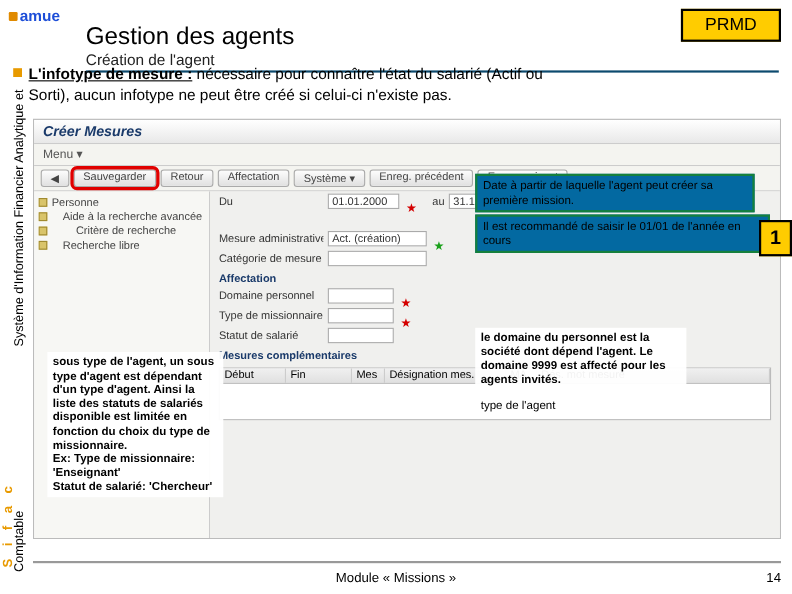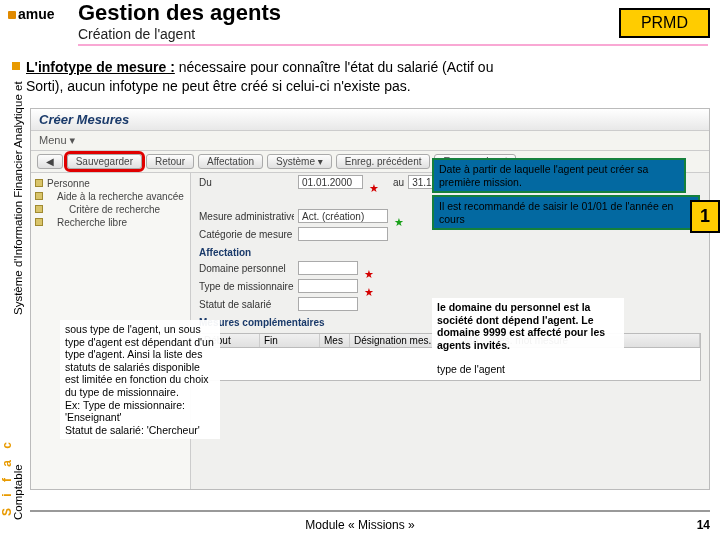--- a/index.html
+++ b/index.html
@@ -14,40 +14,40 @@
   .header-row {
     position: relative;
     height: 48px;
     padding-left: 78px;
   }
   .logo {
     position: absolute;
     left: 8px;
     top: 6px;
     font-size: 14px;
-    color: #000000;
+    color: #1d4ed8;
     font-weight: bold;
   }
   .logo-bullet {
     display: inline-block;
     width: 8px; height: 8px;
     background: #e08a00;
     margin-right: 2px;
     border-radius: 1px;
     vertical-align: middle;
   }
   .page-title {
     font-size: 22px;
-    font-weight: bold;
-    padding-top: 0;
+    font-weight: normal;
+    padding-top: 20px;
   }
   .page-subtitle {
     font-size: 14px;
     color: #222;
-    border-bottom: 2px solid #f9a8d4;
+    border-bottom: 2px solid #0c4a6e;
     padding-bottom: 2px;
     margin-top: 0px;
     width: 630px;
   }
   .prmd-box {
     position: absolute;
     right: 10px;
     top: 8px;
     border: 2px solid #000;
     background: #ffcc00;
@@ -268,21 +268,20 @@
     bottom: 8px;
     width: 100%;
     text-align: center;
     font-size: 12px;
   }
   .page-num {
     position: absolute;
     right: 10px;
     bottom: 8px;
     font-size: 12px;
-    font-weight: bold;
   }
 </style>
 </head>
 <body>
 
 <div class="header-row">
   <div class="logo">
     <span class="logo-bullet"></span><span>amue</span>
   </div>
   <div class="page-title">Gestion des agents</div>
@@ -367,21 +366,21 @@
         </div>
       </div>
     </div>
   </div>
 </div>
 
 <div class="annotation" style="left:432px; top:158px; width:254px">Date à partir de laquelle l'agent peut créer sa première mission.</div>
 <div class="annotation" style="left:432px; top:195px; width:268px">Il est recommandé de saisir le 01/01 de l'année en cours</div>
 <div class="annotation noborder" style="left:432px; top:298px; width:192px; font-weight:bold">le domaine du personnel est la société dont dépend l'agent. Le domaine 9999 est affecté pour les agents invités.</div>
 <div class="annotation noborder" style="left:432px; top:360px; width:180px; font-weight:normal">type de l'agent</div>
-<div class="annotation noborder" style="left:60px; top:320px; width:160px; font-weight:normal; white-space:pre-line">sous type de l'agent, un sous type d'agent est dépendant d'un type d'agent. Ainsi la liste des statuts de salariés disponible est limitée en fonction du choix du type de missionnaire.
+<div class="annotation noborder" style="left:43px; top:320px; width:160px; font-weight:bold; white-space:pre-line">sous type de l'agent, un sous type d'agent est dépendant d'un type d'agent. Ainsi la liste des statuts de salariés disponible est limitée en fonction du choix du type de missionnaire.
 Ex: Type de missionnaire: 'Enseignant'
    Statut de salarié: 'Chercheur'</div>
 
 <div class="yellow-tag">1</div>
 
 <div class="footer-line"></div>
 <div class="footer-text">Module « Missions »</div>
 <div class="page-num">14</div>
 
 </body></html>

